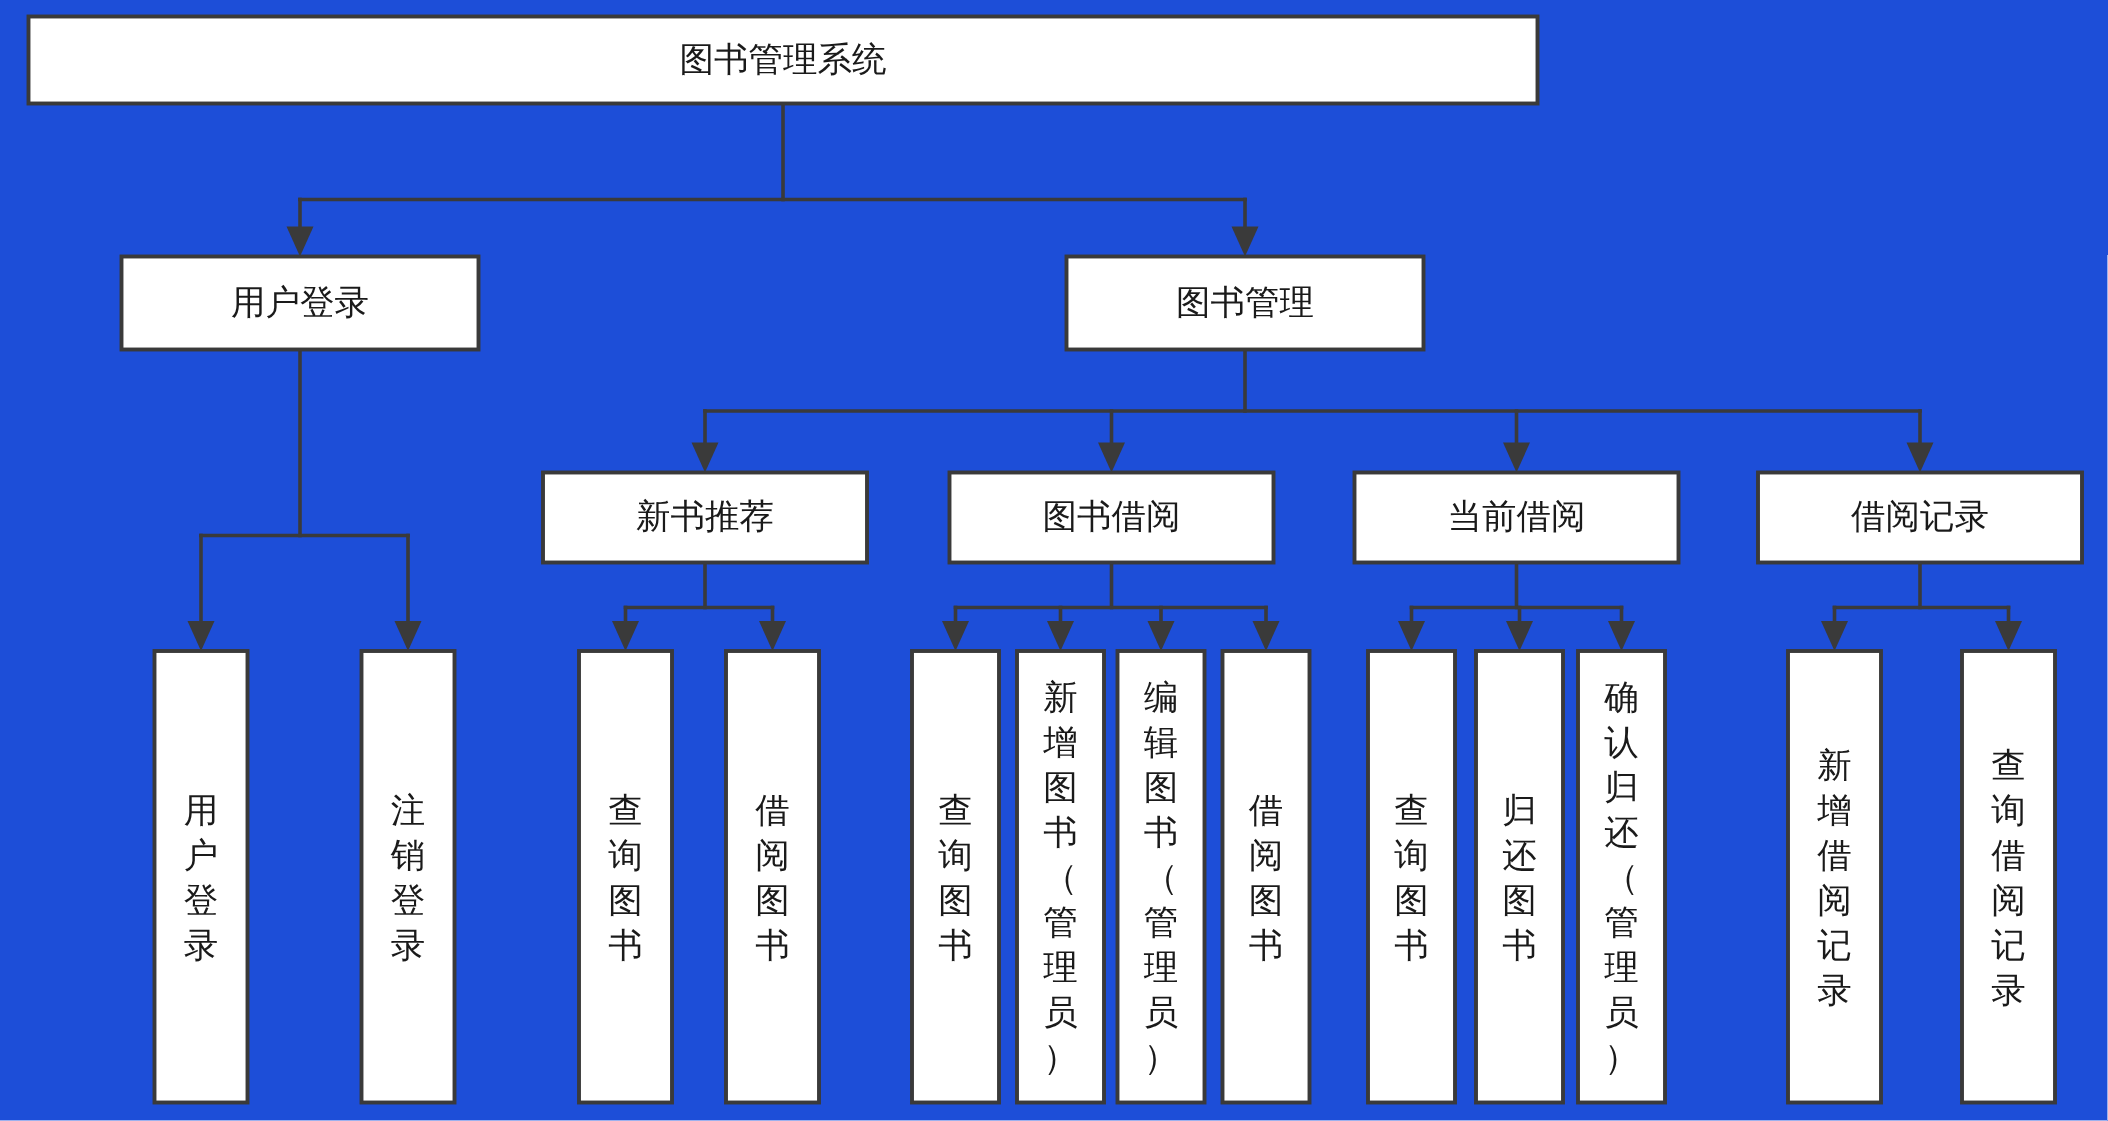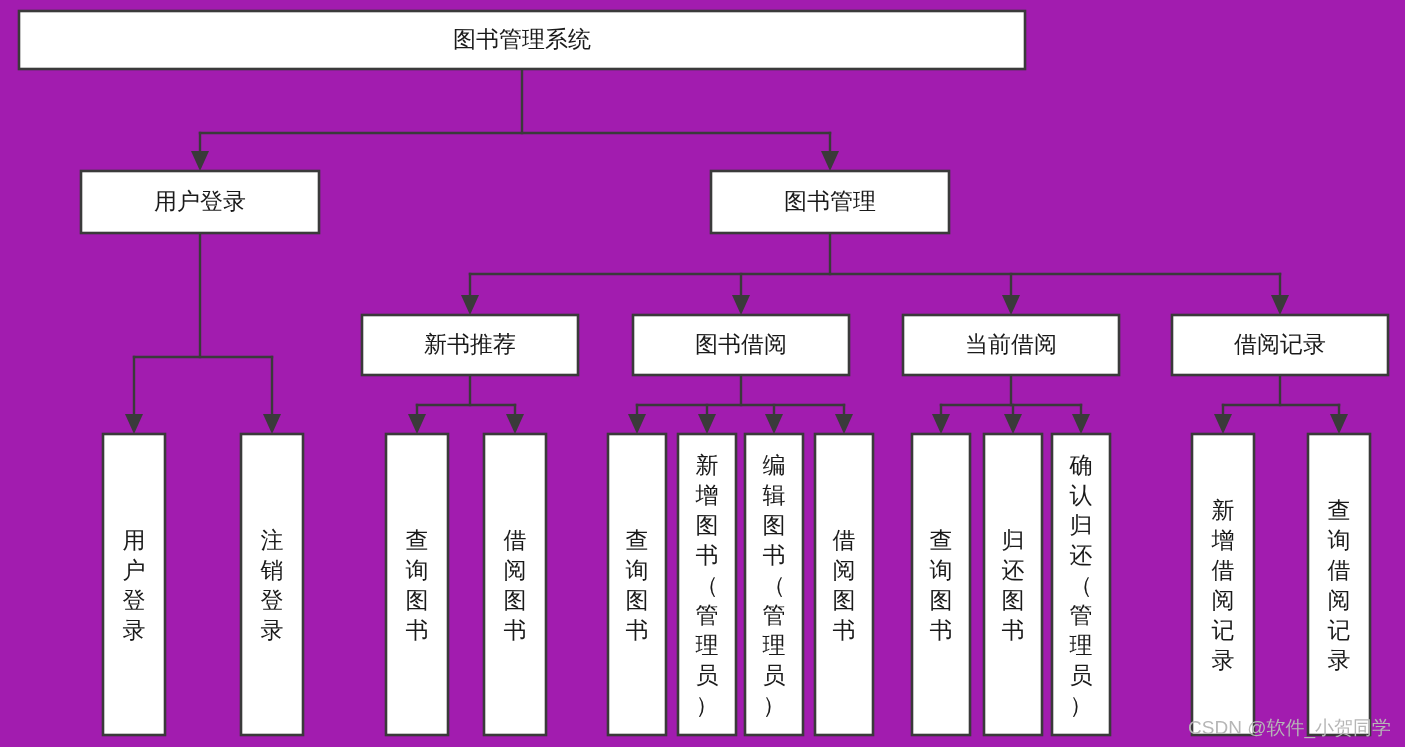--- a/index.html
+++ b/index.html
@@ -8,21 +8,21 @@
     padding: 0;
     background: #ffffff;
   }
   body {
     font-family: "Liberation Sans", "DejaVu Sans", sans-serif;
   }
   #diagram-root {
     position: relative;
     width: 1405px;
     height: 747px;
-    background: #a21caf;
+    background: #1d4ed8;
     overflow: hidden;
   }
   svg.diagram-canvas {
     position: absolute;
     left: 0;
     top: 0;
     width: 1405px;
     height: 747px;
     display: block;
   }
@@ -194,14 +194,13 @@
         <g>
           <rect x="1192" y="434" width="62" height="301" class="node-box"></rect>
           <text x="1223" y="517.9" text-anchor="middle" font-size="23" font-family="&quot;Liberation Sans&quot;, &quot;DejaVu Sans&quot;, sans-serif" fill="#1a1a1a"><tspan x="1223" dy="0">新</tspan><tspan x="1223" dy="30">增</tspan><tspan x="1223" dy="30">借</tspan><tspan x="1223" dy="30">阅</tspan><tspan x="1223" dy="30">记</tspan><tspan x="1223" dy="30">录</tspan></text>
         </g>
         <g>
           <rect x="1308" y="434" width="62" height="301" class="node-box"></rect>
           <text x="1339" y="517.9" text-anchor="middle" font-size="23" font-family="&quot;Liberation Sans&quot;, &quot;DejaVu Sans&quot;, sans-serif" fill="#1a1a1a"><tspan x="1339" dy="0">查</tspan><tspan x="1339" dy="30">询</tspan><tspan x="1339" dy="30">借</tspan><tspan x="1339" dy="30">阅</tspan><tspan x="1339" dy="30">记</tspan><tspan x="1339" dy="30">录</tspan></text>
         </g>
       </g>
   </svg>
-  <div class="watermark-text">CSDN @软件_小贺同学</div>
 </div>
 
 </body></html>

